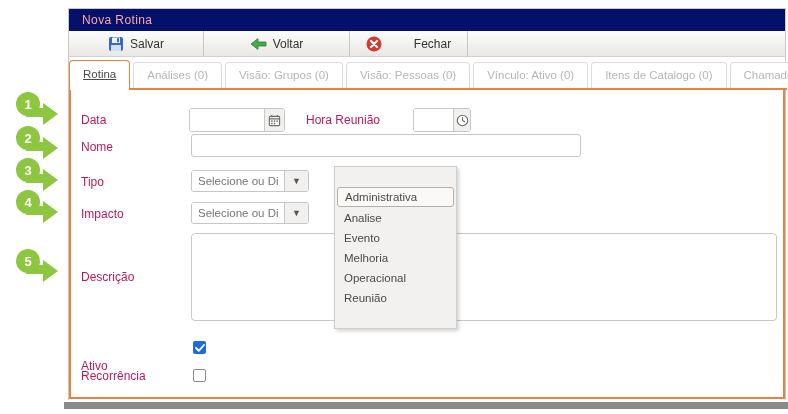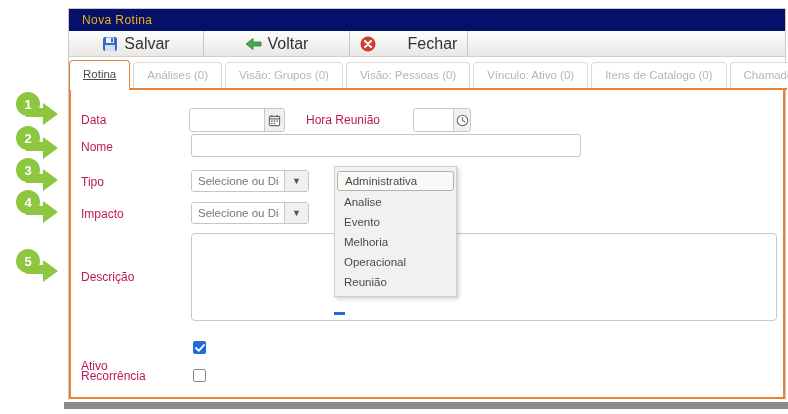--- a/index.html
+++ b/index.html
@@ -3,28 +3,28 @@
 <meta charset="utf-8">
 <style>
   * { margin:0; padding:0; box-sizing:border-box; }
   html,body { width:788px; height:414px; background:#ffffff; overflow:hidden;
               font-family:"Liberation Sans", sans-serif; }
   .window { position:absolute; left:68px; top:8px; width:718px; height:392px;
             background:#fff; border:1px solid #c9c9c9; border-bottom:none; }
   .bottom-shadow { position:absolute; left:64px; top:402px; width:724px; height:7px; background:#8a8a8a; }
 
   
-  .titlebar { height:22px; background:#05106a; color:#eab308; font-size:12px;
+  .titlebar { height:22px; background:#05106a; color:#fca5a5; font-size:12px;
               line-height:22px; padding-left:13px; letter-spacing:.4px; }
 
   
   .toolbar { height:26px; background:linear-gradient(#fcfcfc,#e9e8e5);
              border-bottom:1px solid #d2d1cf; display:flex; align-items:stretch; }
   .tbtn { display:flex; align-items:center; justify-content:center; gap:6px;
-          font-size:16px; color:#333; border-right:1px solid #c9c8c5; cursor:default; }
+          font-size:12px; color:#333; border-right:1px solid #c9c8c5; cursor:default; }
   .tbtn svg { flex:0 0 auto; }
   .tbtn.salvar { width:135px; } .tbtn.voltar { width:146px; } .tbtn.fechar { width:118px;gap:32px; }
 
   
   .tabstrip { position:relative; height:33px; background:#fff; display:flex;
               align-items:flex-end; padding-left:0; }
   .tabstrip::after { content:""; position:absolute; left:0; right:-2px; bottom:0;
                      height:2px; background:#e8823a; z-index:1; }
   .tab { height:26px; line-height:24px; margin-bottom:2px; margin-right:3px;
          padding:0 13px; font-size:11.5px; color:#b5b5b5; background:#fff;
@@ -55,21 +55,21 @@
                   color:#555; font-size:9px; }
   textarea.desc { position:absolute; resize:none; border:1px solid #c8c8c8;
                   border-radius:4px; outline:none; font-family:"Liberation Sans",sans-serif; }
   .cb { position:absolute; width:13px; height:13px; border-radius:2px; }
   .cb.checked { background:#1e6be0; display:flex; align-items:center; justify-content:center; }
   .cb.unchecked { background:#fff; border:1px solid #8a8a8a; }
 
   
   .dropdown { position:absolute; left:263px; top:76px; width:123px;
               background:#f2f1ef; border:1px solid #cfcecb;
-              box-shadow:2px 2px 4px rgba(0,0,0,.18); padding:4px 0; z-index:5; }
+              box-shadow:2px 2px 4px rgba(0,0,0,.18); padding:20px 0; z-index:5; }
   .dd-item { height:20px; line-height:20px; padding-left:9px; font-size:11.5px; color:#4a4a4a; }
   .dd-item.hl { border:1px solid #b5b1aa; border-radius:3px; background:#faf9f7;
                 margin:0 2px 1px 2px; line-height:18px; height:20px; padding-left:7px; }
   .dd-grip { position:absolute; left:263px; top:222px; width:11px; height:3px; background:#1e6be0; }
 
   
   .badge { position:absolute; left:14px; width:46px; height:34px; }
 </style>
 </head>
 <body>

